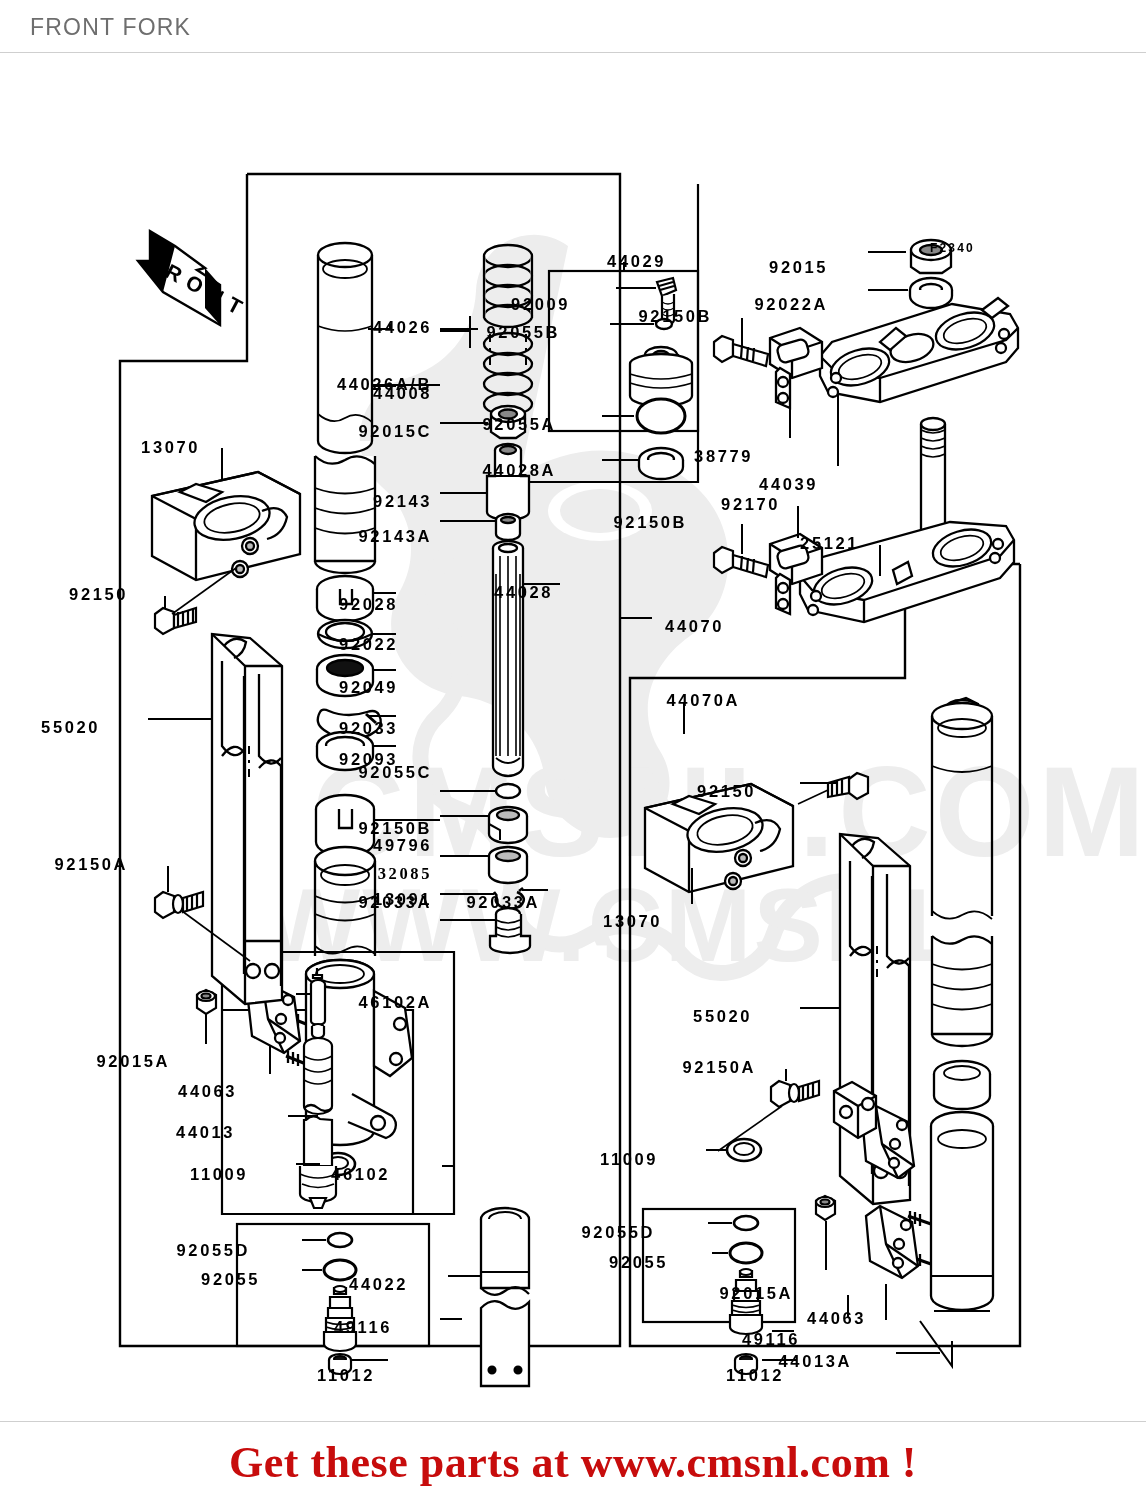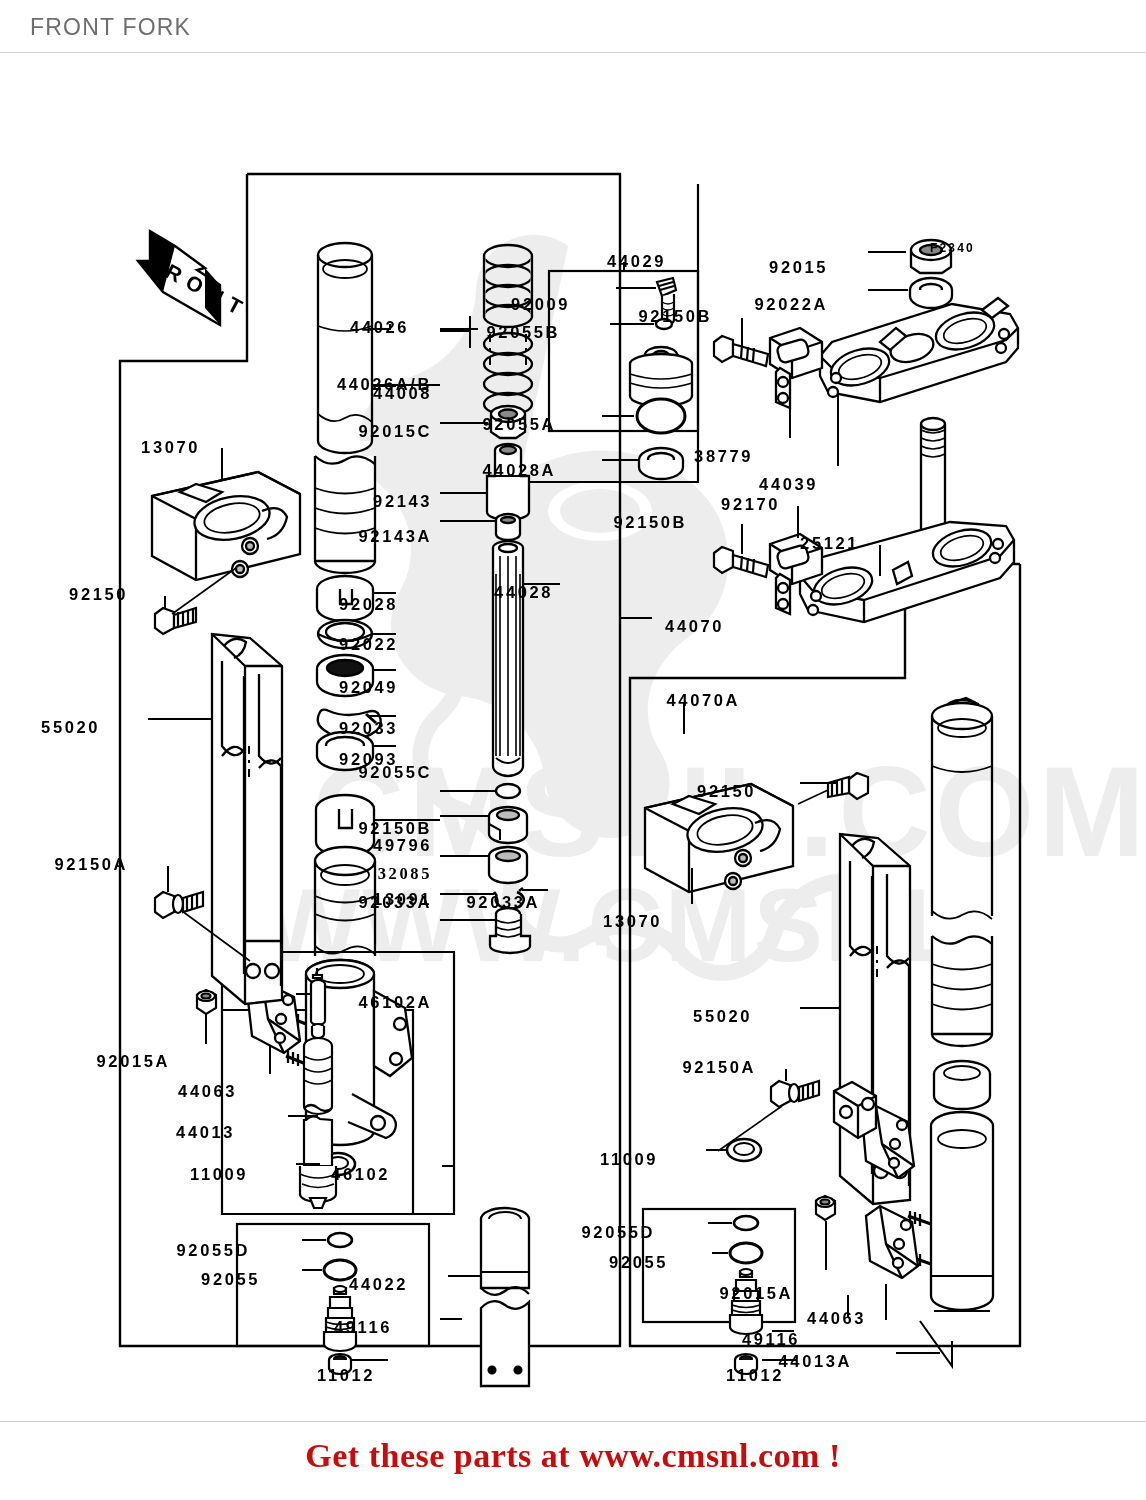--- a/index.html
+++ b/index.html
@@ -20,21 +20,21 @@
   #header-rule{
     position:absolute;left:0;top:52px;width:1146px;height:1px;background:#cfcfcf;
   }
 
   
   #footer-rule{
     position:absolute;left:0;top:1421px;width:1146px;height:1px;background:#cfcfcf;
   }
   #footer{
     position:absolute;left:0;top:1437px;width:1146px;text-align:center;
-    color:#c70c0c;font-size:34px;font-weight:700;letter-spacing:.5px;
+    color:#c70c0c;font-size:44px;font-weight:700;letter-spacing:.5px;
     font-family:"Liberation Serif", serif;
   }
 
   
   #canvas{position:absolute;left:0;top:56px;width:1146px;height:1360px;}
   svg{display:block;}
 
   
   .pn{
     position:absolute;
@@ -705,21 +705,21 @@
         <path d="M886 1264 L886 1228"></path>
         <path d="M772 1275 L794 1275"></path>
         <path d="M896 1297 L940 1297"></path>
         <path d="M796 1304 L762 1304"></path>
       </g>
 
     </svg>
   </div>
 
   <div id="labels">
-      <div class="pn r" style="left: 409px; top: 319px;">44026</div>
+      <div class="pn r" style="left: 432px; top: 319px;">44026</div>
       <div class="pn r" style="left: 432px; top: 344px; margin-top: 32px;">44026A/B</div>
       <div class="pn r" style="left: 432px; top: 385px;">44008</div>
       <div class="pn r" style="left: 432px; top: 423px;">92015C</div>
       <div class="pn r" style="left: 432px; top: 493px;">92143</div>
       <div class="pn r" style="left: 432px; top: 528px;">92143A</div>
       <div class="pn r" style="left: 398px; top: 596px;">92028</div>
       <div class="pn r" style="left: 398px; top: 636px;">92022</div>
       <div class="pn r" style="left: 398px; top: 679px;">92049</div>
       <div class="pn r" style="left: 398px; top: 720px;">92033</div>
       <div class="pn r" style="left: 398px; top: 751px;">92093</div>

